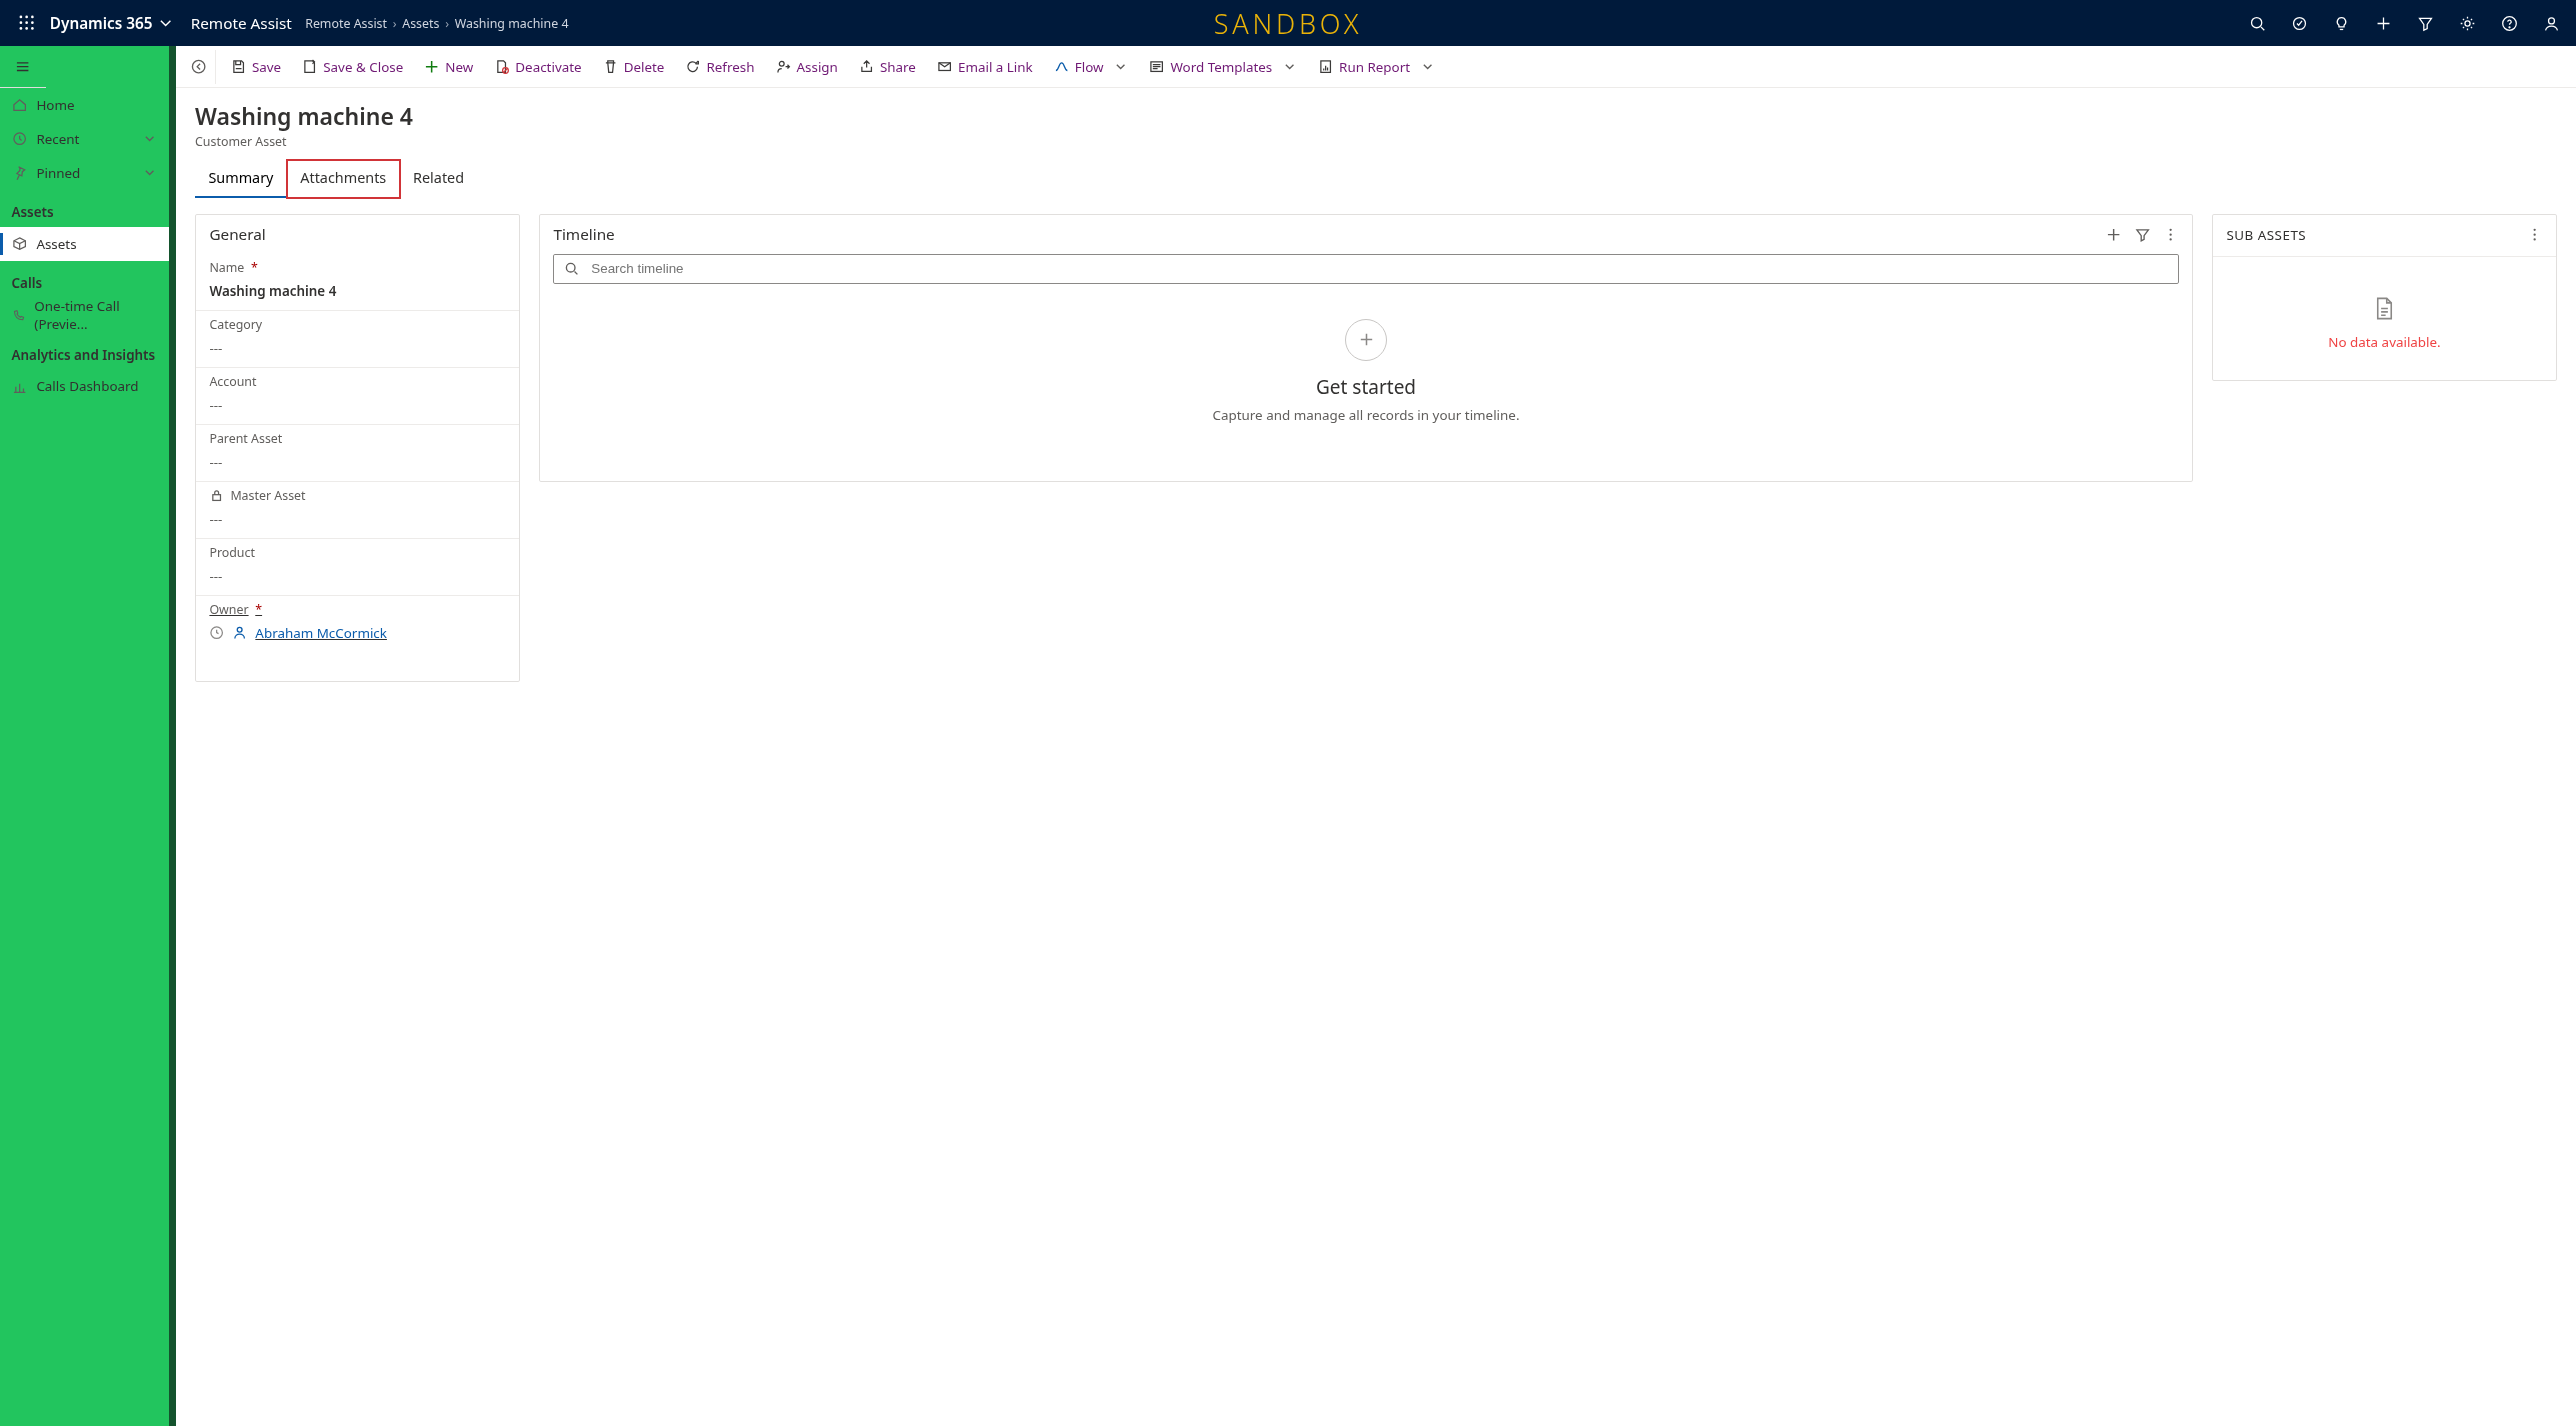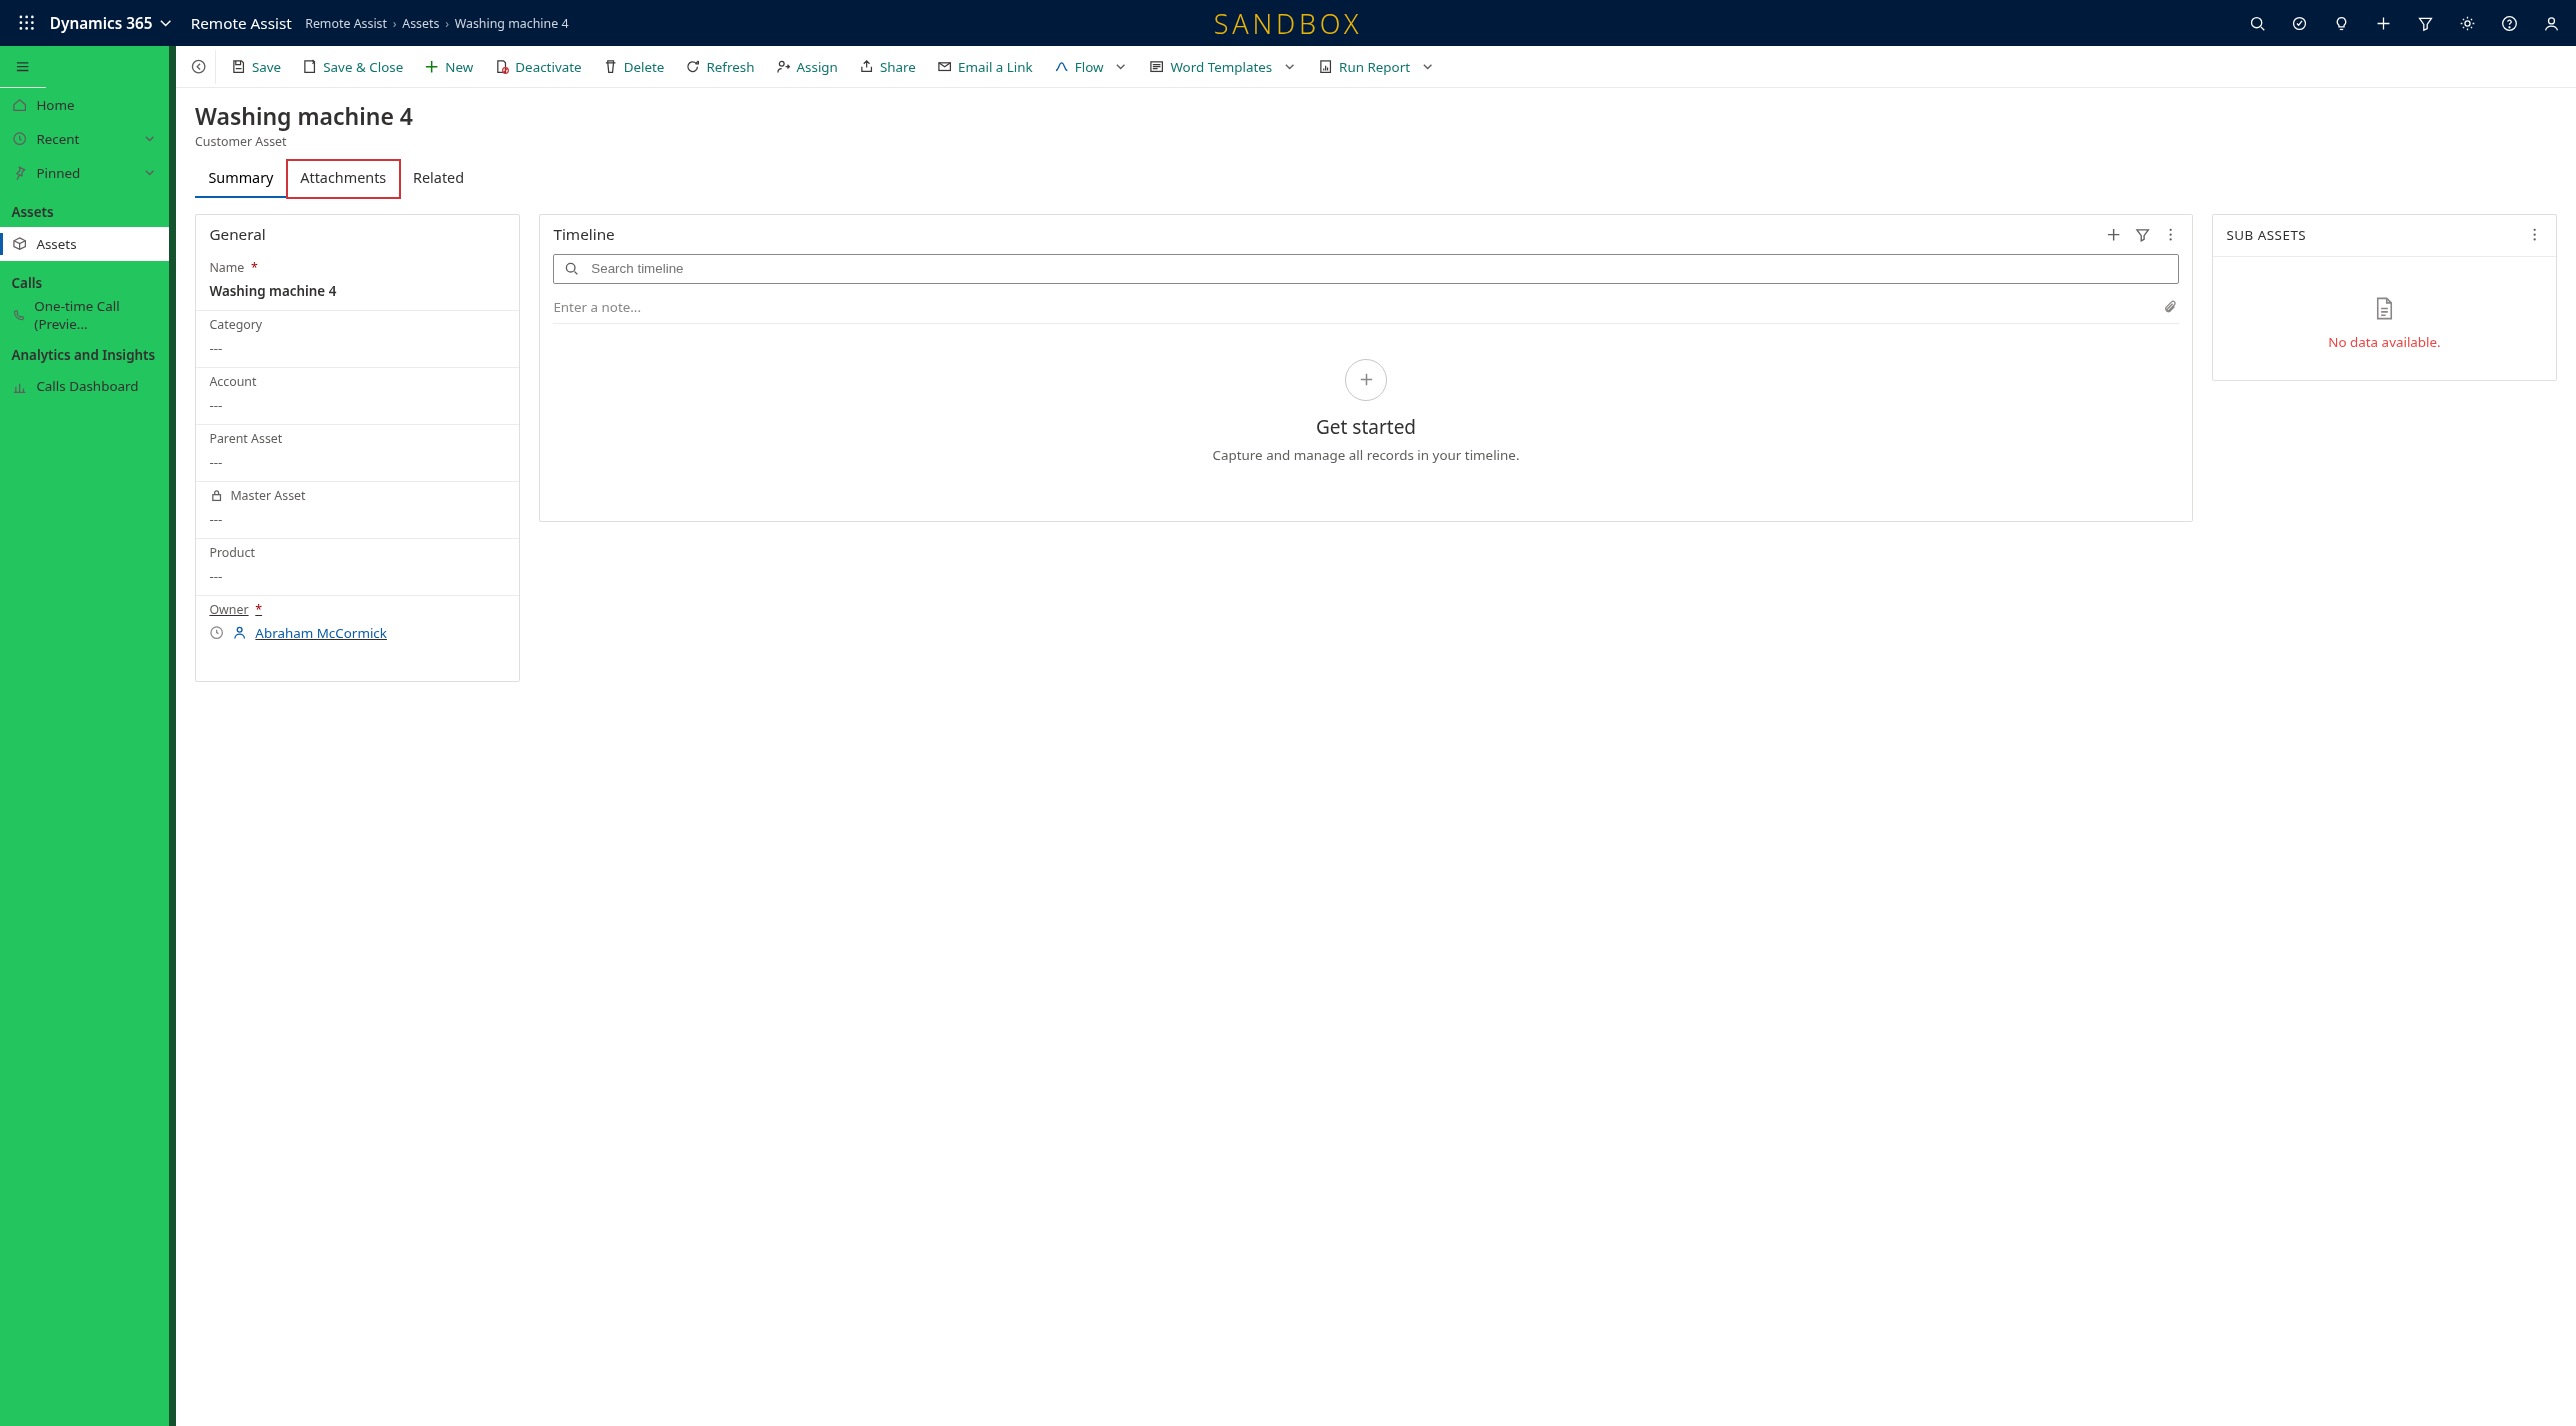--- a/index.html
+++ b/index.html
@@ -108,21 +108,21 @@
     width: 2.9px; background: #0b5cab;
   }
 
   
   .cmdbar {
     height: 42px;
     border-bottom: 1px solid #edebe9;
     display: flex; align-items: center;
     gap: 1.9px;
     padding: 0 5.7px;
-    color: #0f766e;
+    color: #701a75;
     font-size: 13.4px;
   }
   .cmdbar .back {
     width: 34px; height: 34px;
     display: flex; align-items: center; justify-content: center;
     cursor: pointer;
     color: #605e5c;
     border-right: 1px solid #edebe9;
     margin-right: 3.8px;
   }
@@ -612,26 +612,20 @@
               </svg>
           </div>
         </div>
         <div class="timeline-search">
           <svg class="ico16" viewBox="0 0 16 16" fill="none" stroke="#605e5c" stroke-width="1.4">
               <circle cx="7" cy="7" r="4.5"></circle>
               <path d="M11 11l3 3"></path>
             </svg>
           <input type="text" placeholder="Search timeline" style="">
         </div>
-        <div class="note-entry">
-          <span>Enter a note...</span>
-          <svg class="ico16" viewBox="0 0 16 16" fill="none" stroke="#8a8886" stroke-width="1.4">
-              <path d="M12 8l-5 5a3 3 0 01-4-4l6-6a2 2 0 013 3l-6 6a1 1 0 01-1.5-1.5L10 5"></path>
-            </svg>
-        </div>
         <div class="timeline-empty">
           <div class="big-plus">
             <svg width="19" height="19" viewBox="0 0 20 20" fill="none" stroke="#8a8886" stroke-width="1.6">
                 <path d="M10 4v12M4 10h12"></path>
               </svg>
           </div>
           <h3>Get started</h3>
           <p>Capture and manage all records in your timeline.</p>
         </div>
       </div>

